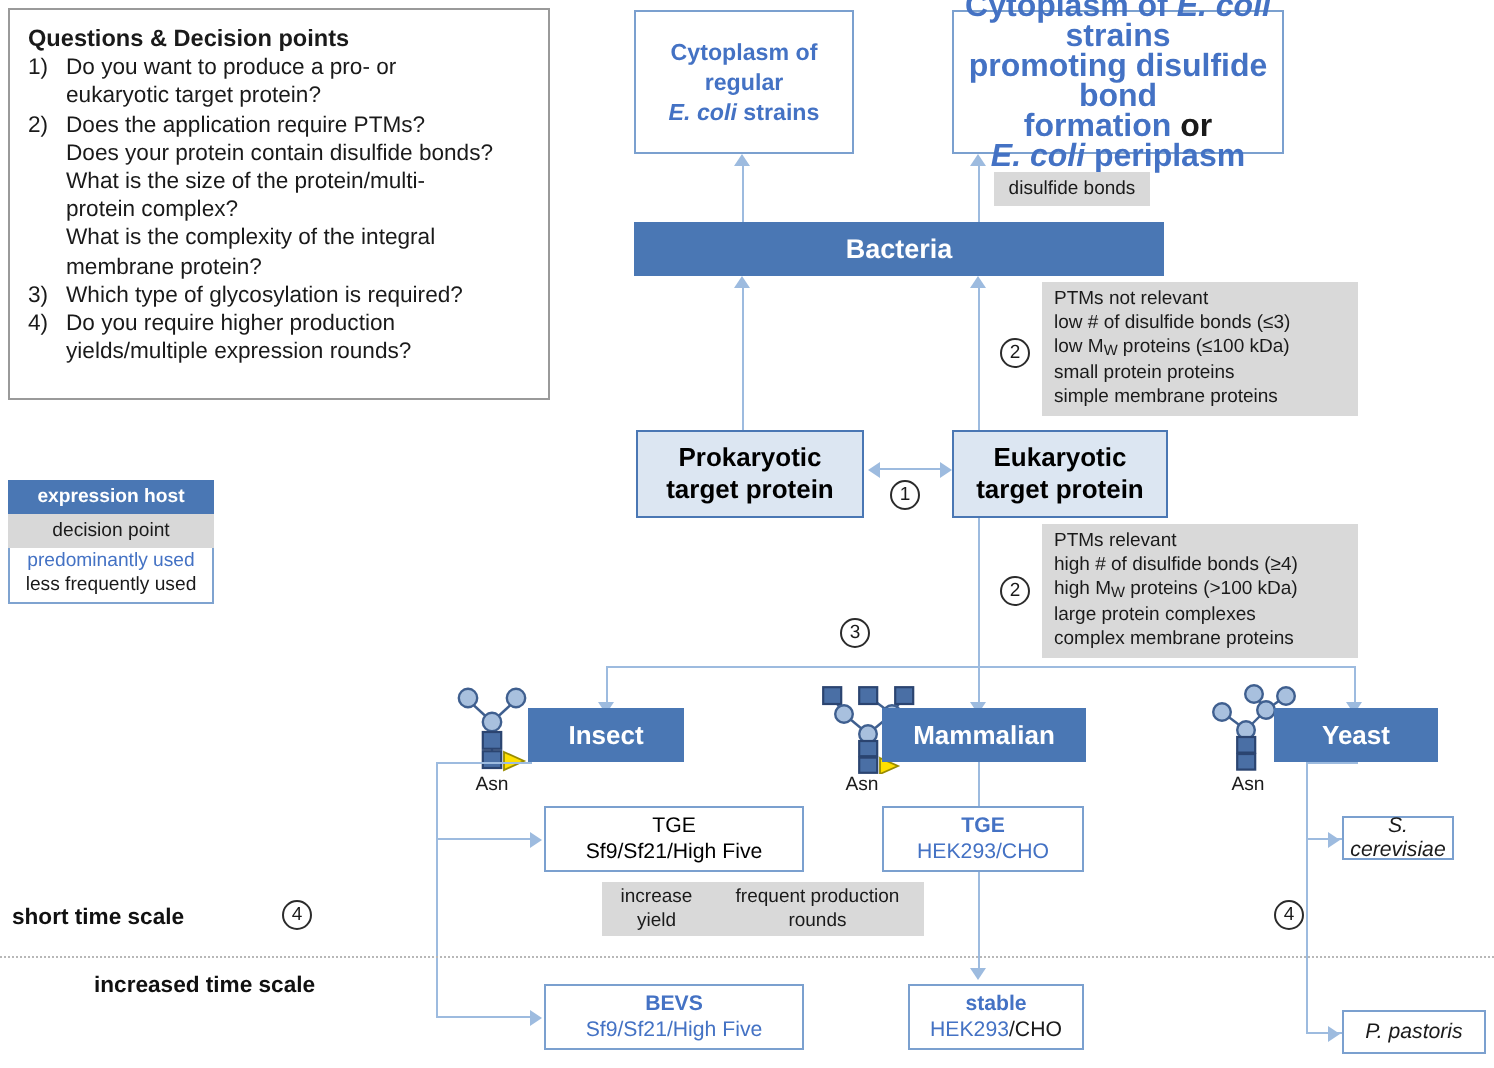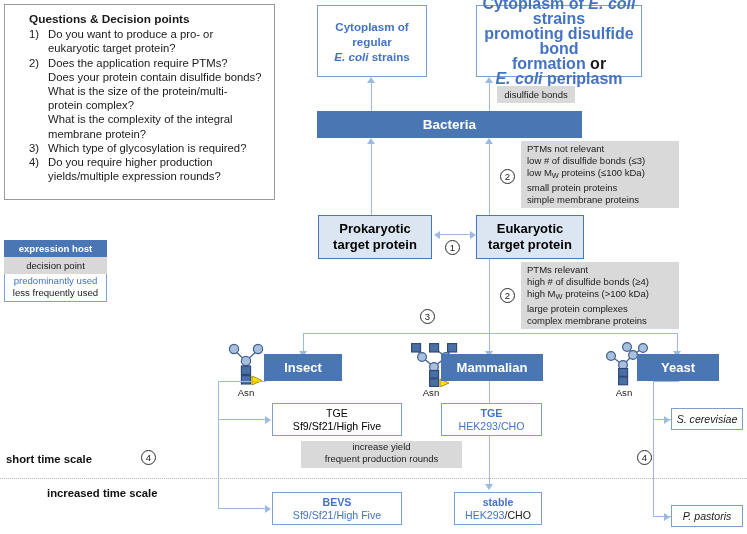--- a/index.html
+++ b/index.html
@@ -20,21 +20,21 @@
     width: 747px;
     height: 534px;
   }
   .abs { position: absolute; box-sizing: border-box; }
 
   
   .qpanel {
     left: 4px; top: 4px; width: 271px; height: 196px;
     border: 1.5px solid #9a9a9a;
     background: #fff;
-    padding: 7px 8px 0 24px;
+    padding: 7px 8px 0 9px;
     font-size: 11.3px;
     line-height: 14.2px;
     color: #1a1a1a;
   }
   .qpanel .qtitle { font-weight: bold; font-size: 11.8px; margin-bottom: 1px; }
   .qrow { display: flex; }
   .qnum { width: 19px; flex: 0 0 19px; }
   .qtext { flex: 1 1 auto; }
   .qsub { padding-left: 19px; }
 
@@ -393,33 +393,33 @@
 
   <div class="abs wbox" style="left:454px; top:492px; width:88px; height:33px; flex-direction:column; font-size:10.6px; line-height:13px;">
     <div style="font-weight:bold; color:#4472c4;">stable</div>
     <div><span style="color:#4472c4;">HEK293</span><span style="color:#1a1a1a;">/CHO</span></div>
   </div>
 
   <div class="abs circnum" style="left:440px; top:450px;">
     <span>4</span>
   </div>
 
-  <div class="abs graybox" style="left:301px; top:441px; width:161px; height:27px; flex-direction:column; justify-content:flex-start; align-items:center;">
+  <div class="abs graybox" style="left:301px; top:441px; width:161px; height:27px; flex-direction:row; justify-content:flex-end; align-items:center;">
     <div>increase yield</div>
     <div>frequent production rounds</div>
   </div>
 
   <div class="abs vline" style="left:653px; top:381px; height:135px;"></div>
   <div class="abs hline" style="left:653px; top:381px; width:26px;"></div>
   <div class="abs hline" style="left:653px; top:419px; width:22px;"></div>
   <div class="abs arr-right" style="left:664px; top:416px;"></div>
   <div class="abs hline" style="left:653px; top:516px; width:22px;"></div>
   <div class="abs arr-right" style="left:664px; top:513px;"></div>
 
-  <div class="abs wbox ital" style="left:671px; top:408px; width:72px; height:22px; font-size:10.6px; color:#1a1a1a;">
+  <div class="abs wbox ital" style="left:671px; top:408px; width:56px; height:22px; font-size:10.6px; color:#1a1a1a;">
     <span>S. cerevisiae</span>
   </div>
   <div class="abs wbox ital" style="left:671px; top:505px; width:72px; height:22px; font-size:10.6px; color:#1a1a1a;">
     <span>P. pastoris</span>
   </div>
 
   <div class="abs circnum" style="left:637px; top:450px;">
     <span>4</span>
   </div>
 

